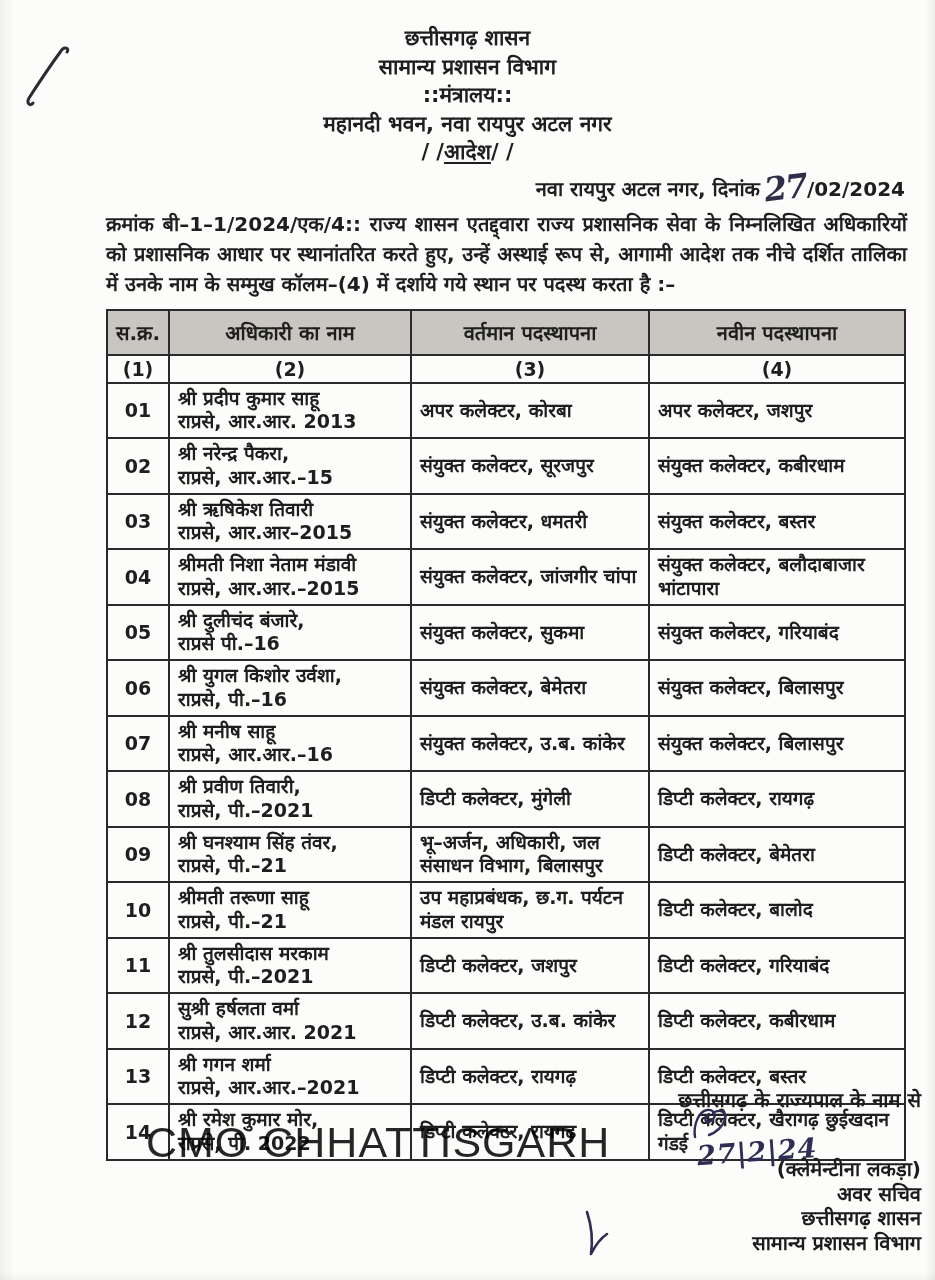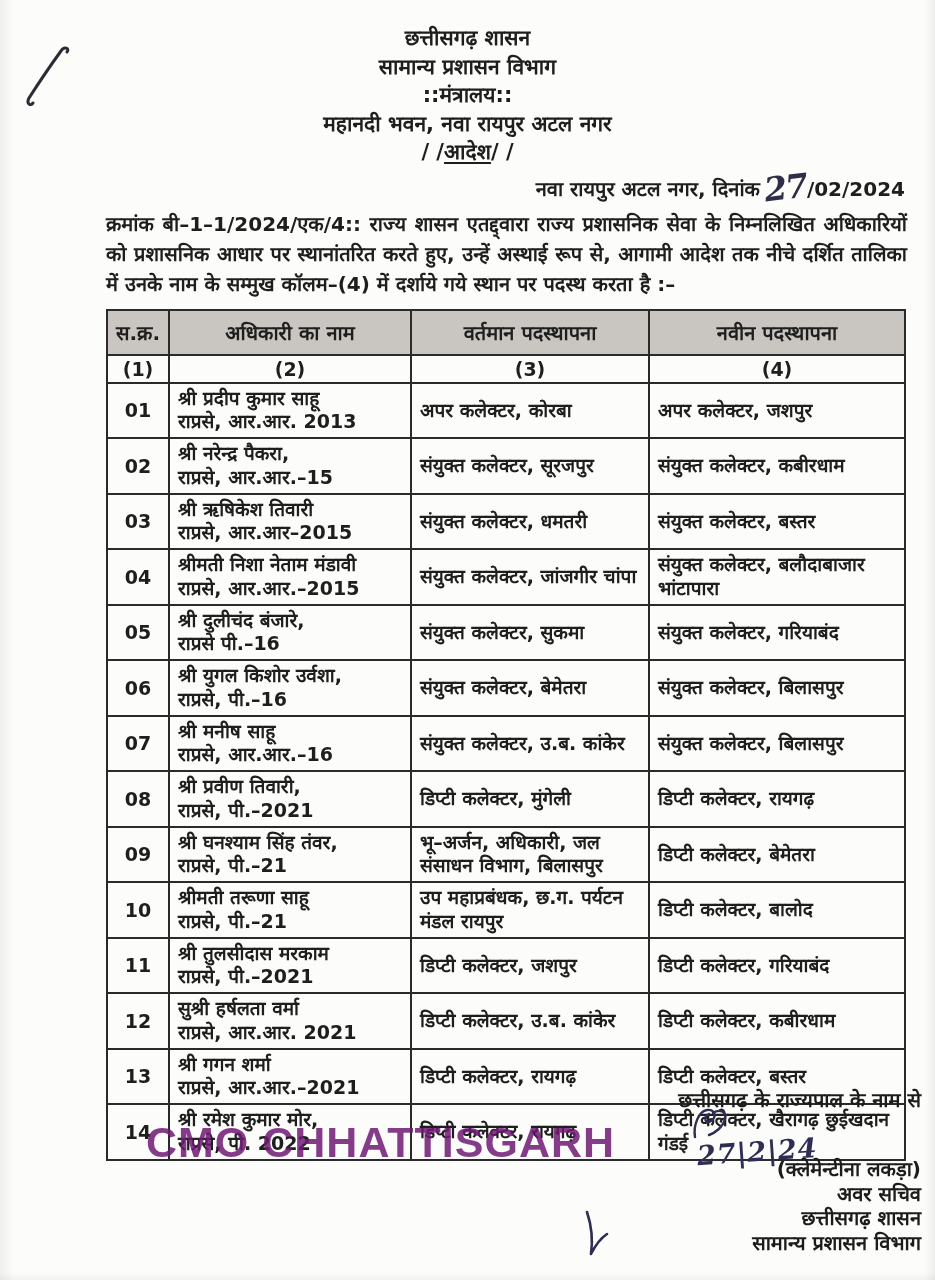--- a/index.html
+++ b/index.html
@@ -65,21 +65,21 @@
   .hand-date{
     position:absolute; left:176px; top:22px;
     font-family:"DejaVu Serif",serif; font-style:italic; font-weight:bold;
     font-size:27px; color:#2d2d55; transform:rotate(-4deg); letter-spacing:1px;
     white-space:nowrap;
   }
   .sig-tick{ position:absolute; left:62px; bottom:-6px; }
   .watermark{
     position:absolute; left:146px; top:1118px;
     font-family:"Liberation Sans","DejaVu Sans",sans-serif;
-    font-size:43px; color:#701a75; letter-spacing:1px; font-weight:bold;
+    font-size:43px; color:#000000; letter-spacing:1px; font-weight:normal;
     white-space:nowrap; opacity:.85;
   }
   .corner-slash{ position:absolute; left:20px; top:44px; }
 </style>
 </head>
 <body>
 
 <div class="page">
 
   <svg class="corner-slash" width="56" height="72" viewBox="0 0 56 72">

